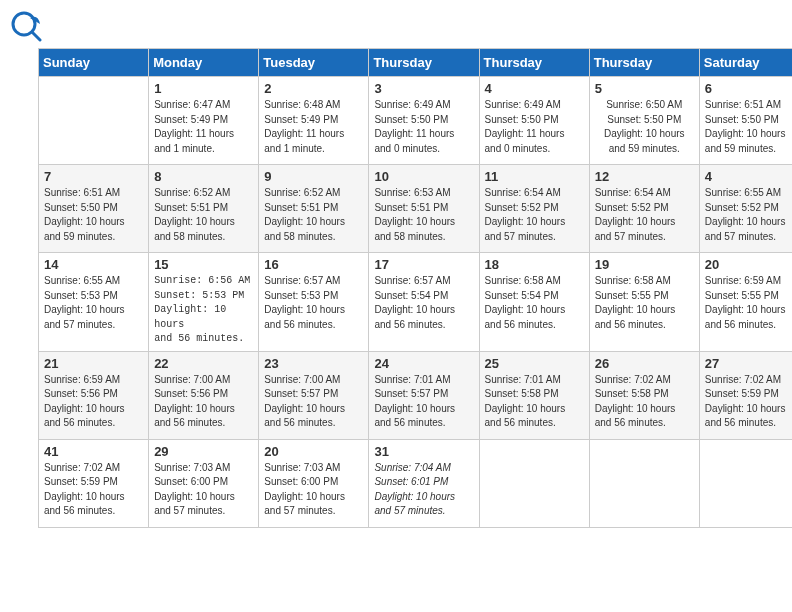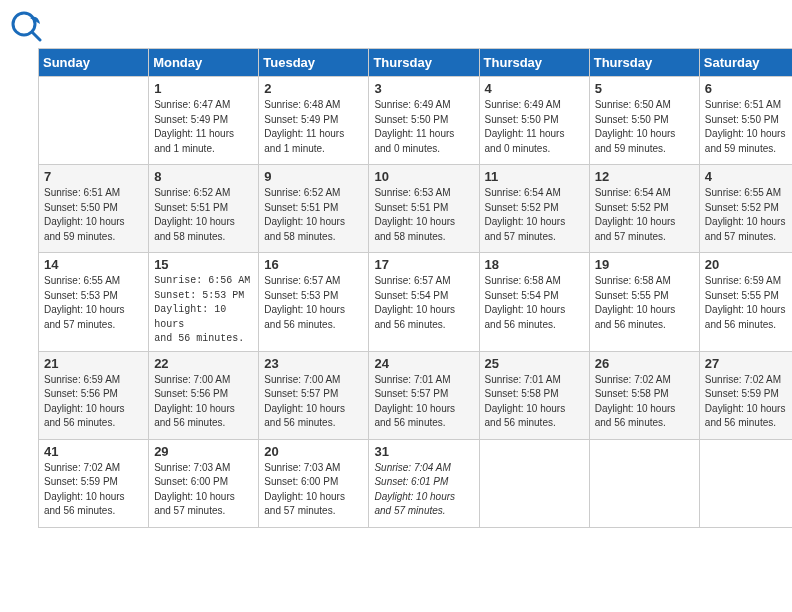--- a/index.html
+++ b/index.html
@@ -139,21 +139,21 @@
         </td>
         <td>
           <span class="day-number">4</span>
           <div class="day-info" style="white-space: pre-line;">Sunrise: 6:49 AM
 Sunset: 5:50 PM
 Daylight: 11 hours
 and 0 minutes.</div>
         </td>
         <td>
           <span class="day-number">5</span>
-          <div class="day-info" style="white-space: pre-line;">Sunrise: 6:50 AM
+          <div class="day-info" style="white-space: pre-line; text-align: center;">Sunrise: 6:50 AM
 Sunset: 5:50 PM
 Daylight: 10 hours
 and 59 minutes.</div>
         </td>
         <td>
           <span class="day-number">6</span>
           <div class="day-info" style="white-space: pre-line;">Sunrise: 6:51 AM
 Sunset: 5:50 PM
 Daylight: 10 hours
 and 59 minutes.</div>

